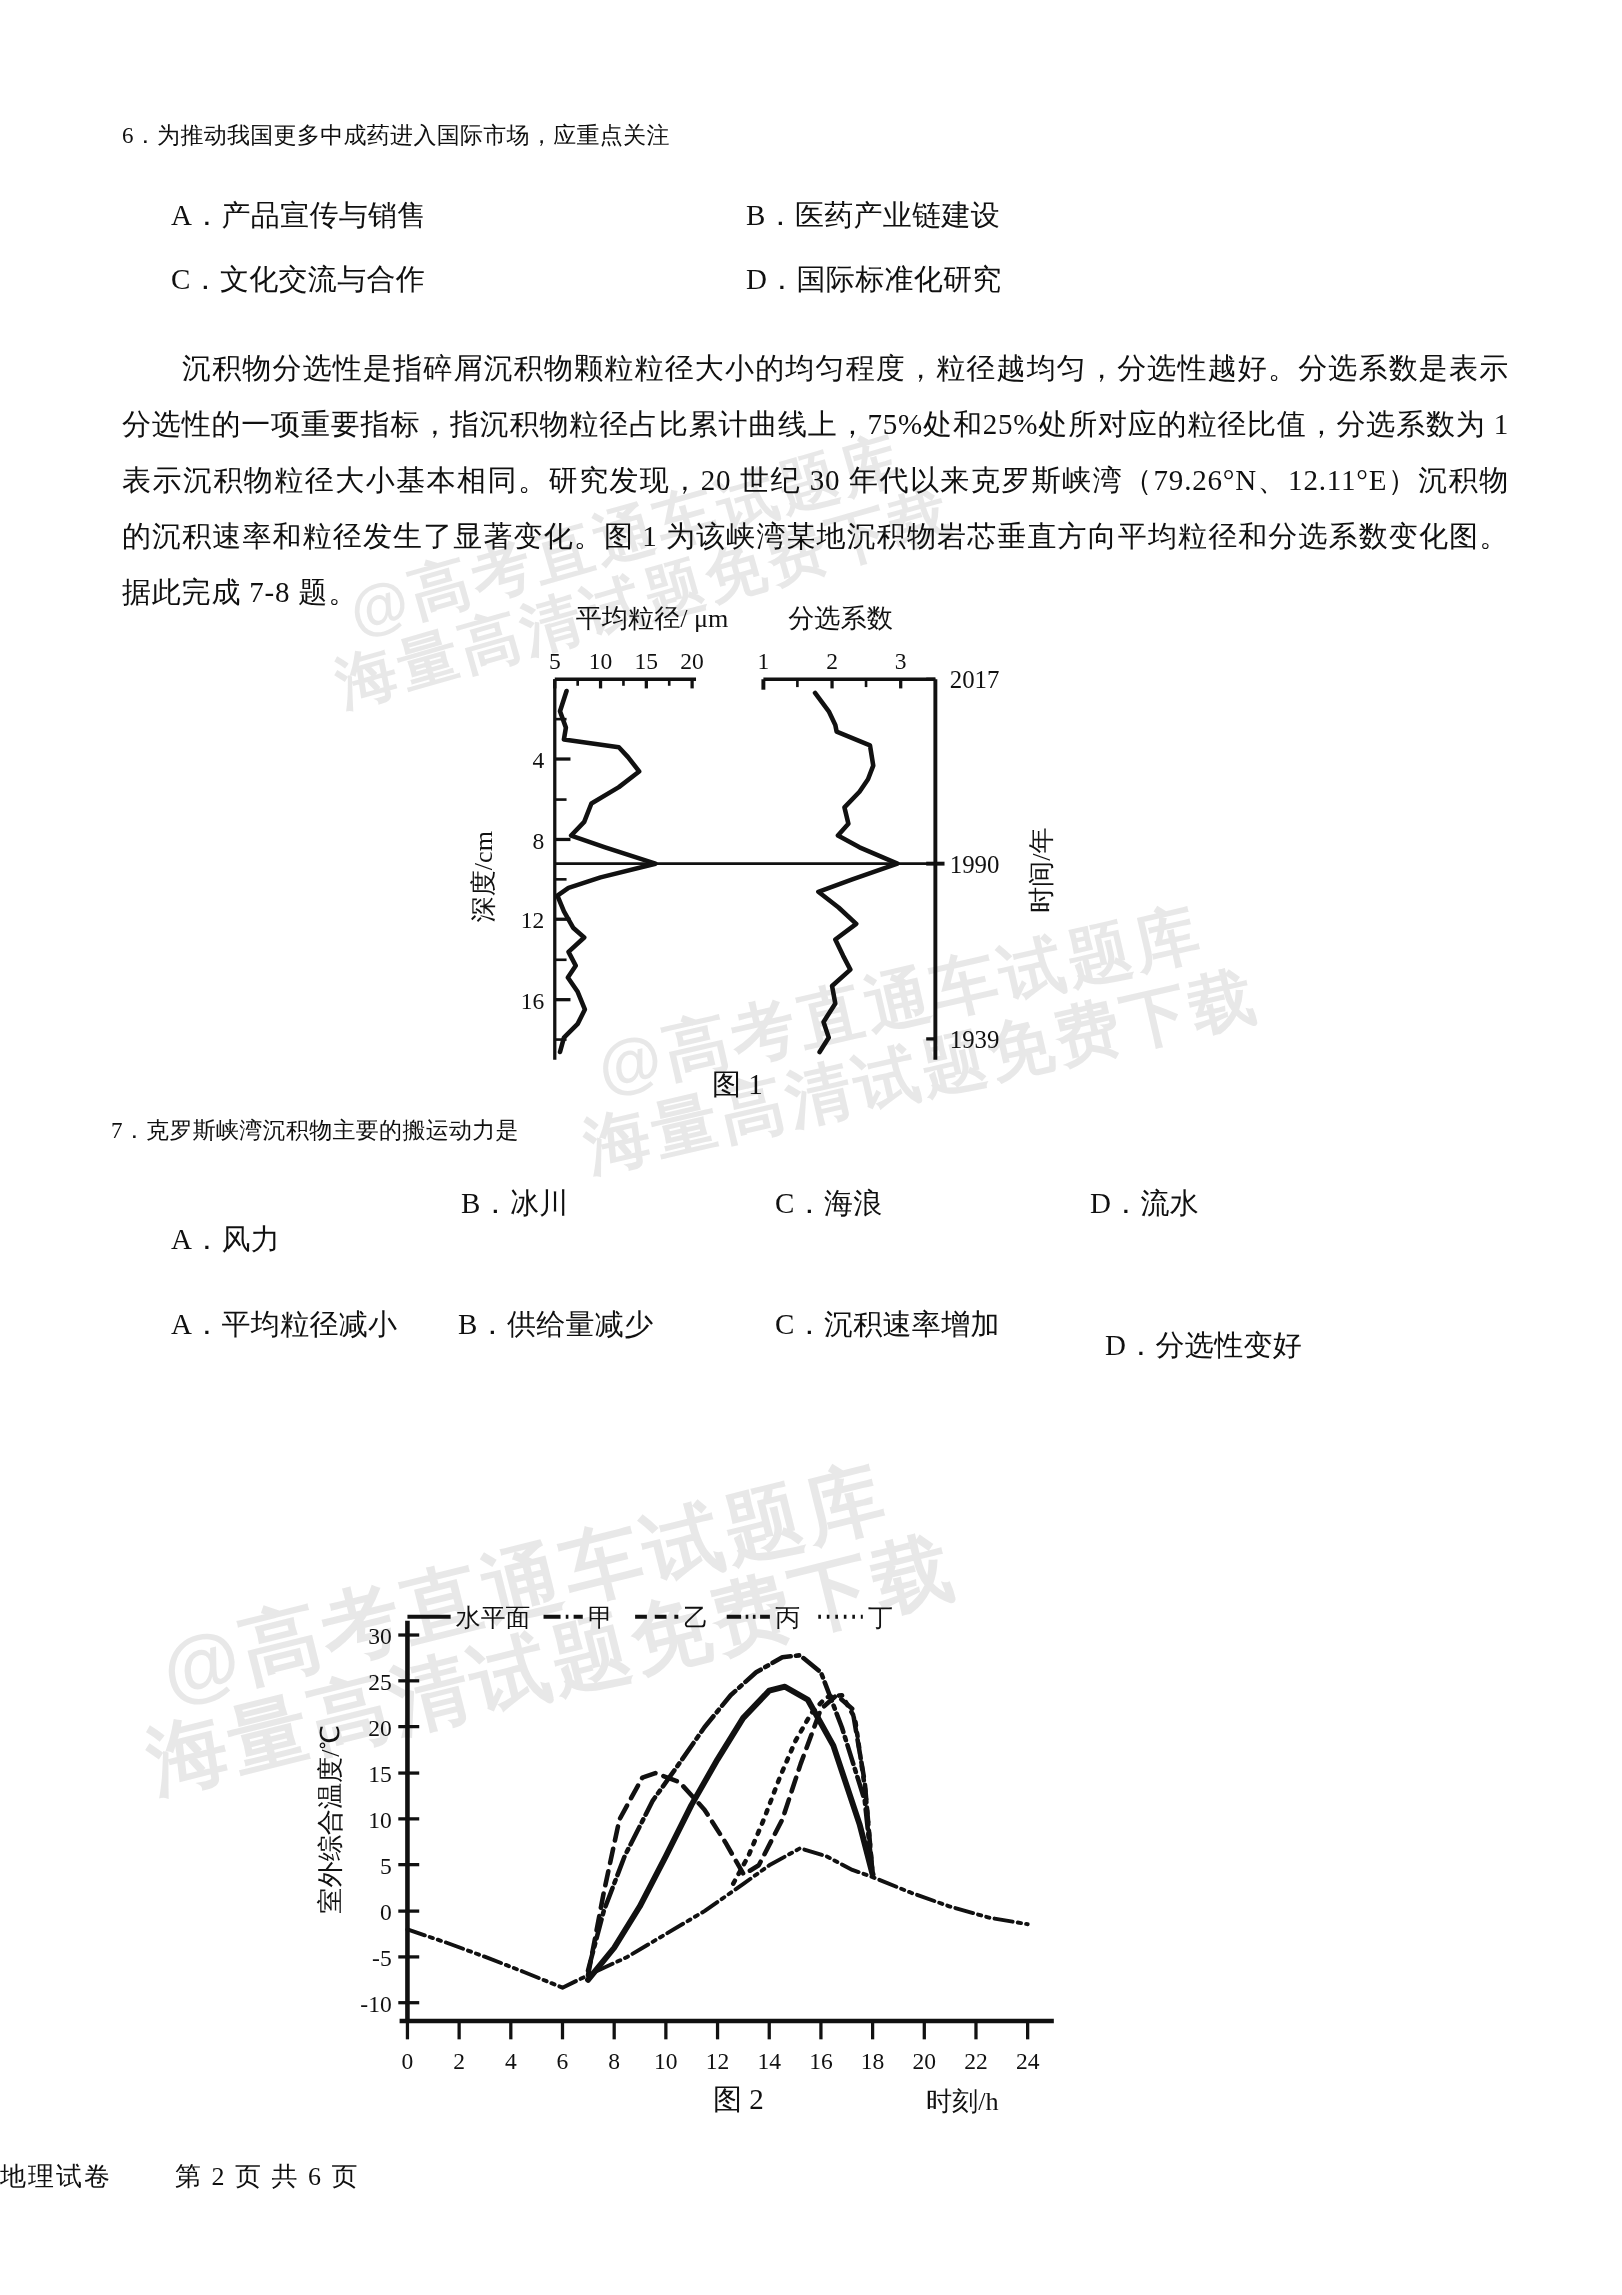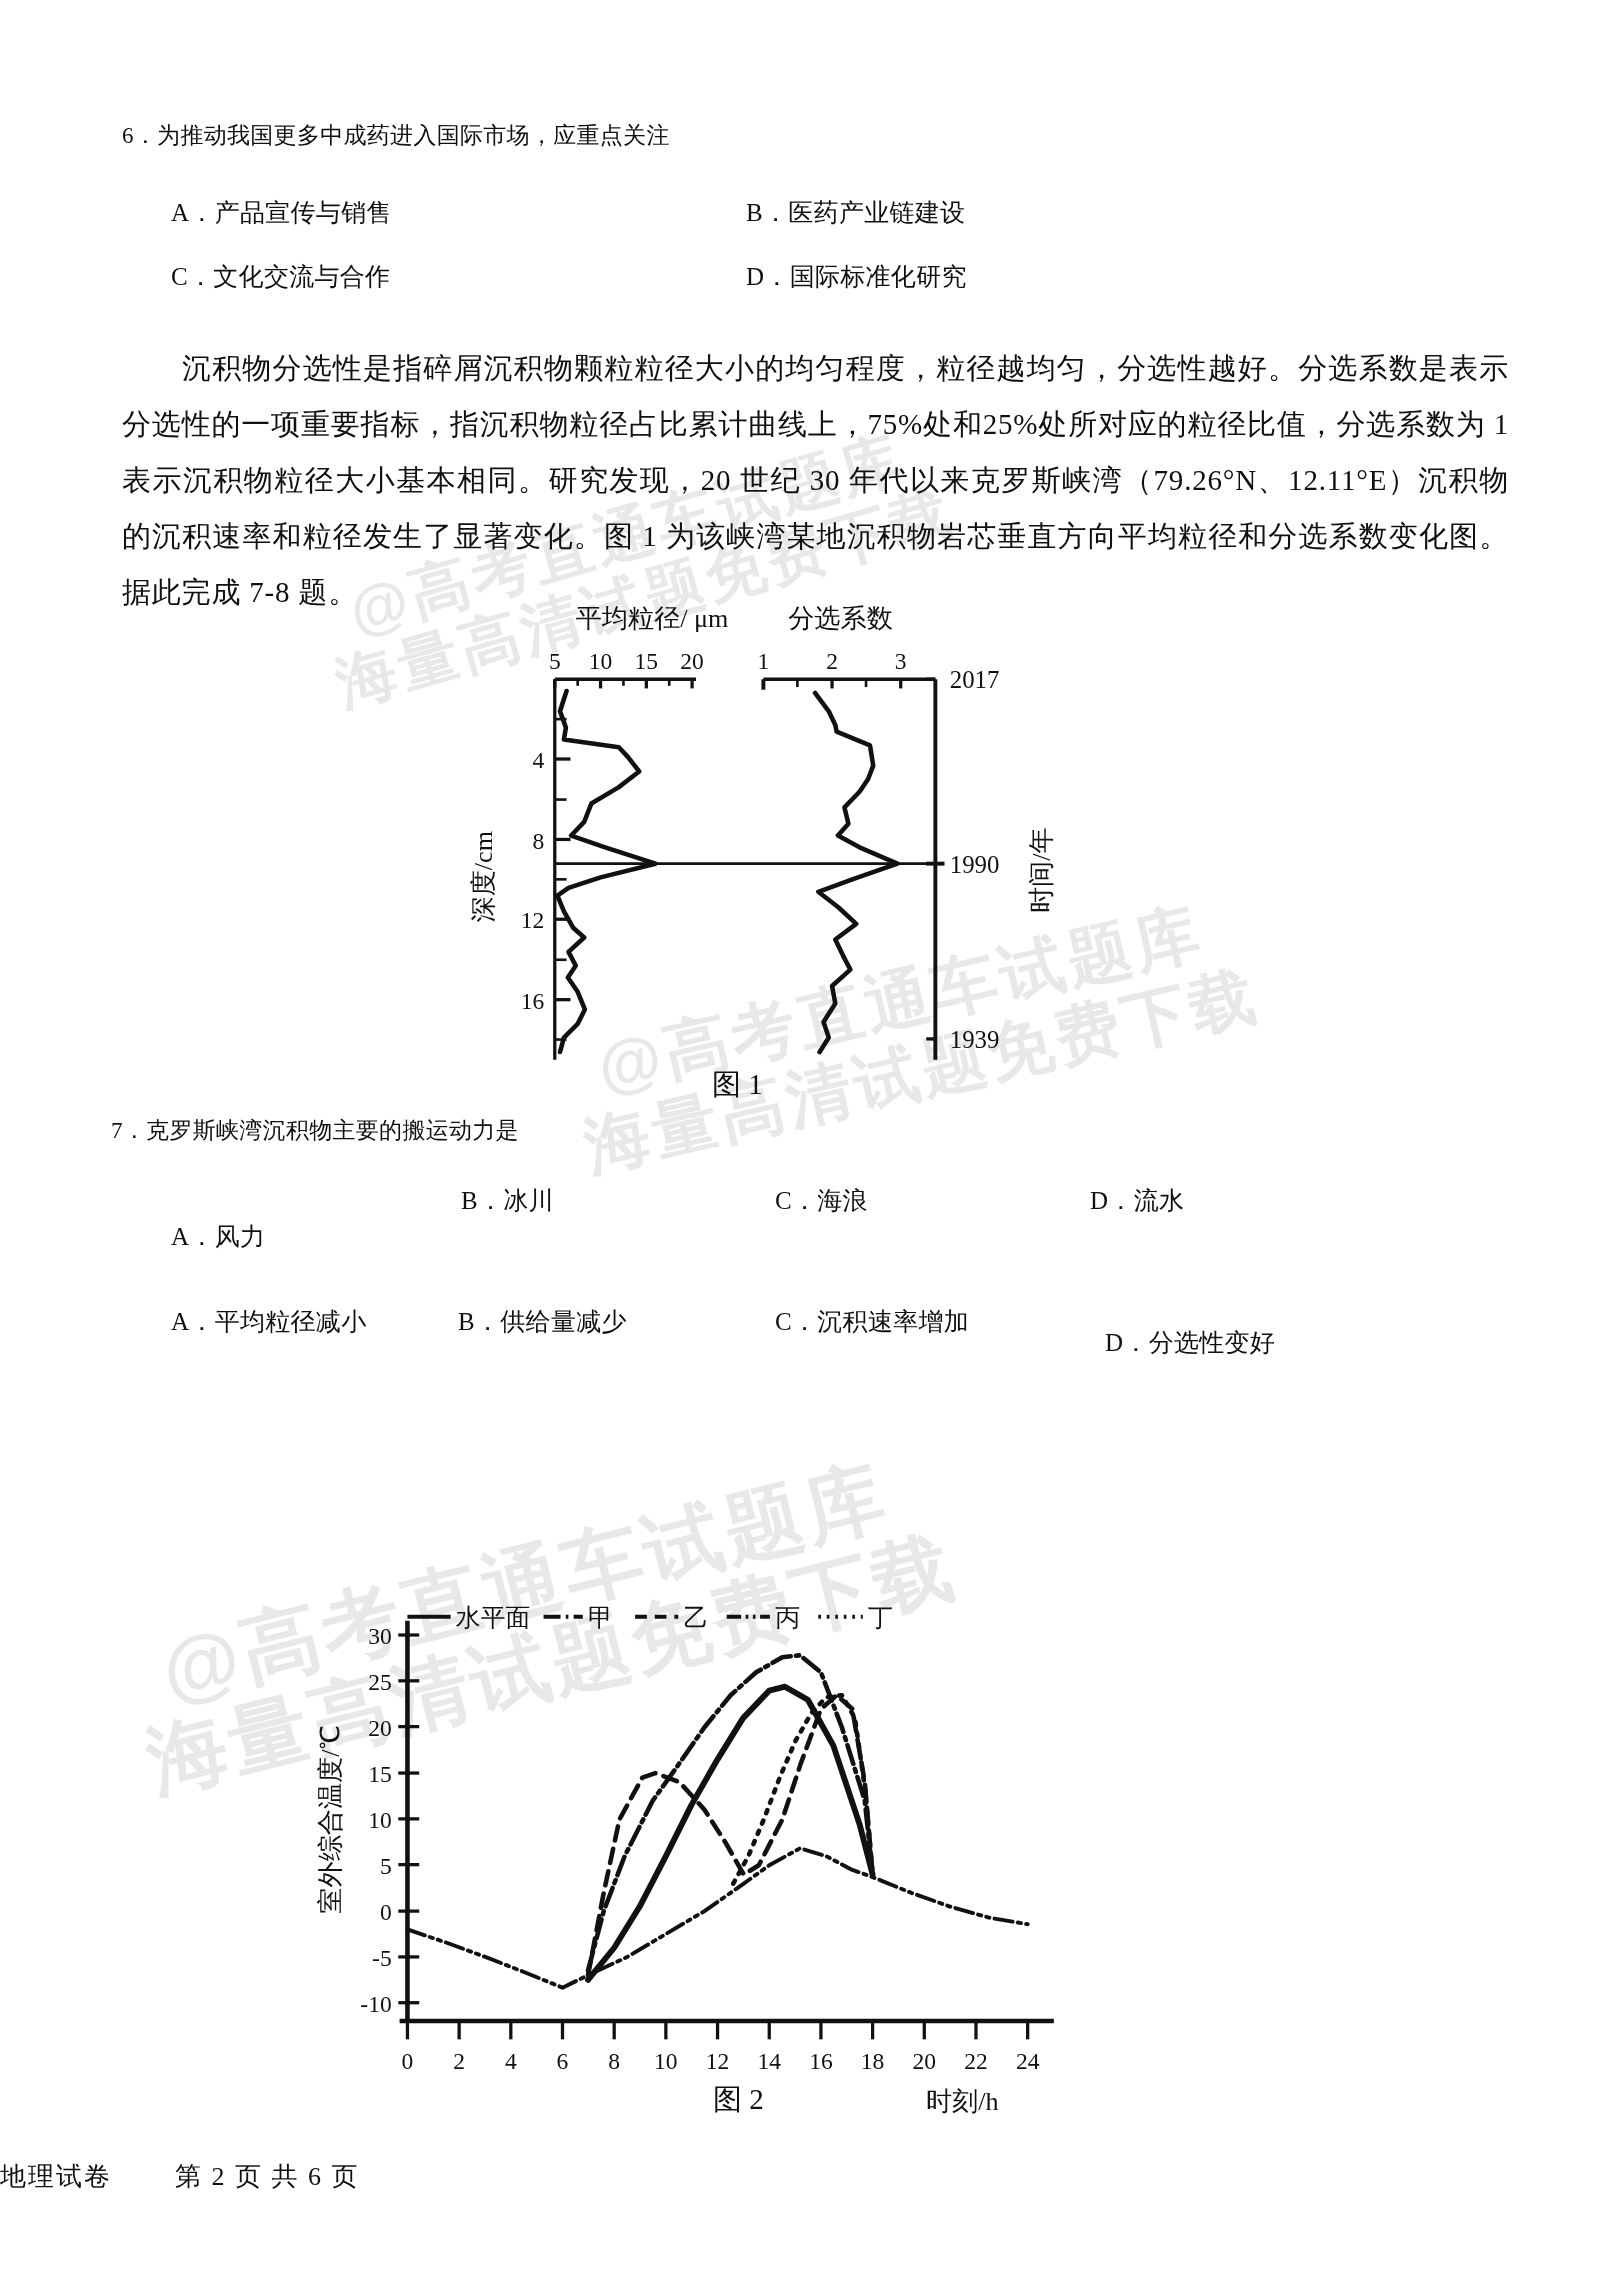--- a/index.html
+++ b/index.html
@@ -36,21 +36,21 @@
     font-size: 29px;
     line-height: 56px;
     letter-spacing: 0.8px;
     text-align: justify;
     text-justify: inter-ideograph;
   }
   .para p { margin: 0; text-indent: 60px; }
 
   .opt {
     position: absolute;
-    font-size: 25px;
+    font-size: 29px;
     white-space: nowrap;
     letter-spacing: 0.3px;
     text-align: right;
   }
 
   .figcap {
     position: absolute;
     font-size: 29px;
     white-space: nowrap;
   }

